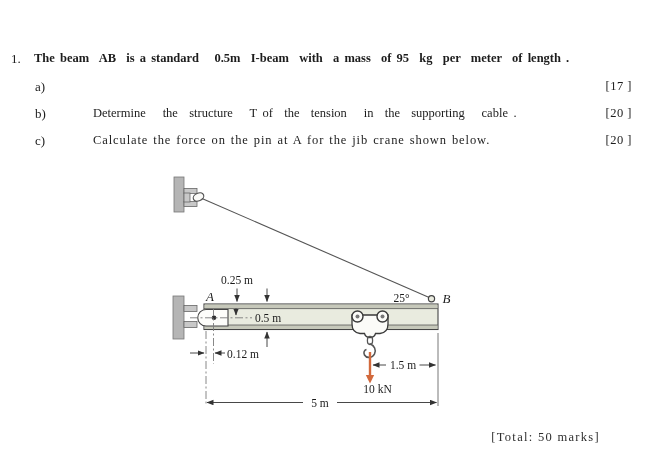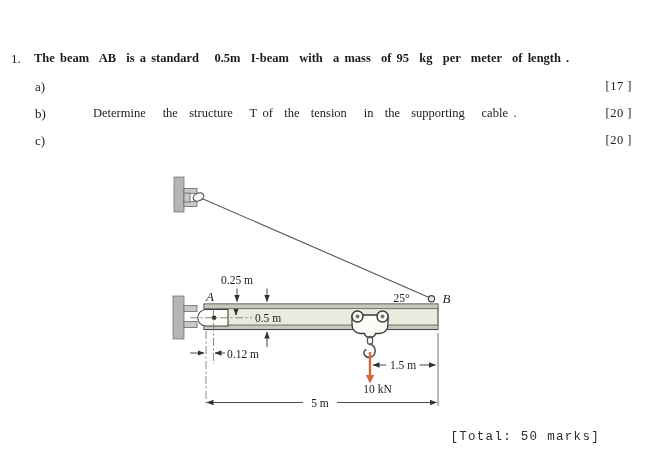--- a/index.html
+++ b/index.html
@@ -15,21 +15,21 @@
   }
   .part-label { position:absolute; left:35px; font-size:13px; }
   .part-text  { position:absolute; left:93px; font-size:12.5px; white-space:pre; word-spacing:2.5px; }
   .part-text.mono-ish { word-spacing:1px; letter-spacing:0.9px; }
   .part-marks { position:absolute; right:17px; font-size:12.5px; letter-spacing:0.5px; white-space:pre; }
   .row-a { top:79px; }  .row-b { top:106px; }  .row-c { top:133px; }
   .row { position:absolute; left:0; right:0; height:16px; }
   .row .part-label, .row .part-text, .row .part-marks { top:0; }
   .total {
     position:absolute; right:49px; top:430px;
-    font-family:Liberation Mono, monospace; font-size:12.5px;
+    font-family:Liberation Serif, serif; font-size:12.5px;
     letter-spacing:1.3px; color:#2e2e2e;
   }
   .diagram { position:absolute; left:165px; top:170px; }
   text { font-family:"Liberation Serif", serif; fill:#1b1b1b; }
   .dimtxt { font-size:11.5px; }
   .ptlabel { font-size:13px; font-style:italic; }
   .dashdot { stroke:#7a7a7a; stroke-width:0.9; stroke-dasharray:8 2.5 2 2.5; fill:none; }
   .dimline { stroke:#333; stroke-width:0.9; fill:none; }
   .thinext { stroke:#555; stroke-width:0.8; fill:none; }
 </style>
@@ -43,20 +43,21 @@
   <span class="part-label">a)</span>
   <span class="part-marks">[17 ]</span>
 </div>
 <div class="row row-b">
   <span class="part-label">b)</span>
   <span class="part-text">Determine   the  structure   T of  the  tension   in  the  supporting   cable .</span>
   <span class="part-marks">[20 ]</span>
 </div>
 <div class="row row-c">
   <span class="part-label">c)</span>
+  <span class="part-text mono-ish">Calculate the force on the pin at A for the jib crane shown below.</span>
   <span class="part-marks">[20 ]</span>
 </div>
 
 <svg class="diagram" width="300" height="245" viewBox="165 170 300 245" xmlns="http://www.w3.org/2000/svg">
   <defs>
     <marker id="ah" markerWidth="8" markerHeight="6" refX="6.5" refY="2.75" orient="auto" markerUnits="userSpaceOnUse">
       <path d="M0,0 L7,2.75 L0,5.5 Z" fill="#333"></path>
     </marker>
   </defs>
 

